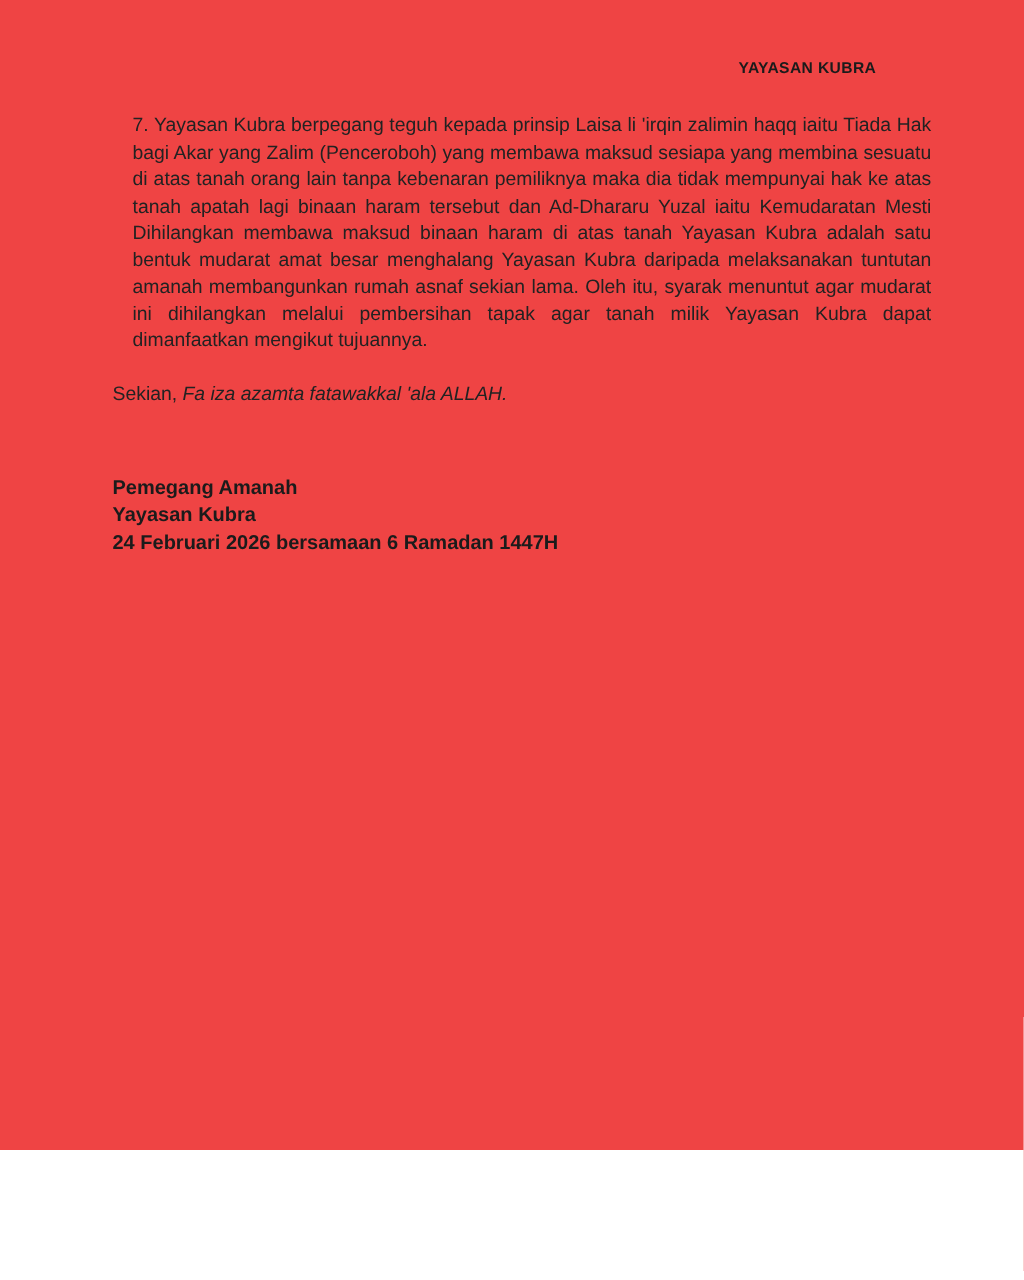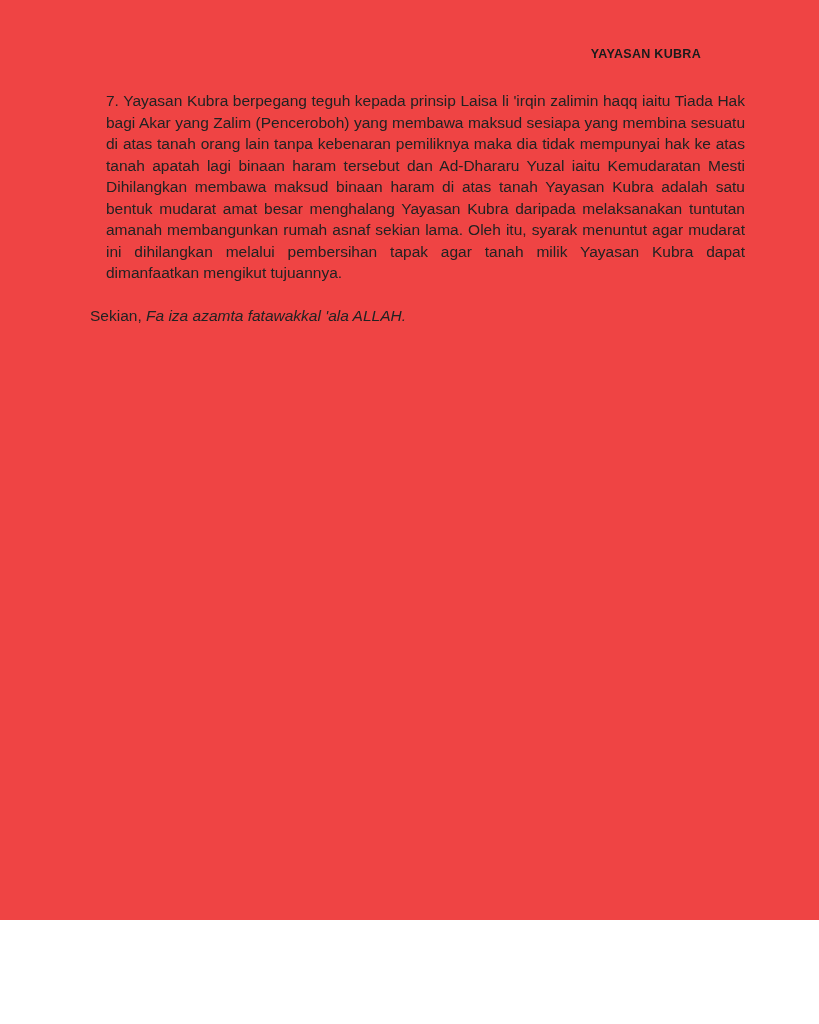--- a/index.html
+++ b/index.html
@@ -68,14 +68,19 @@
 <div class="page">
 
   <div class="header">
     <span>YAYASAN KUBRA</span>
   </div>
 
   <p class="body-paragraph">7. Yayasan Kubra berpegang teguh kepada prinsip Laisa li 'irqin zalimin haqq iaitu Tiada Hak bagi Akar yang Zalim (Penceroboh) yang membawa maksud sesiapa yang membina sesuatu di atas tanah orang lain tanpa kebenaran pemiliknya maka dia tidak mempunyai hak ke atas tanah apatah lagi binaan haram tersebut dan Ad-Dhararu Yuzal iaitu Kemudaratan Mesti Dihilangkan membawa maksud binaan haram di atas tanah Yayasan Kubra adalah satu bentuk mudarat amat besar menghalang Yayasan Kubra daripada melaksanakan tuntutan amanah membangunkan rumah asnaf sekian lama. Oleh itu, syarak menuntut agar mudarat ini dihilangkan melalui pembersihan tapak agar tanah milik Yayasan Kubra dapat dimanfaatkan mengikut tujuannya.</p>
 
   <p class="closing"><span>Sekian, </span><em>Fa iza azamta fatawakkal 'ala ALLAH.</em></p>
 
+  <div class="signature">
+    <div>Pemegang Amanah</div>
+    <div>Yayasan Kubra</div>
+    <div>24 Februari 2026 bersamaan 6 Ramadan 1447H</div>
+  </div>
 
 </div>
 
 </body></html>

